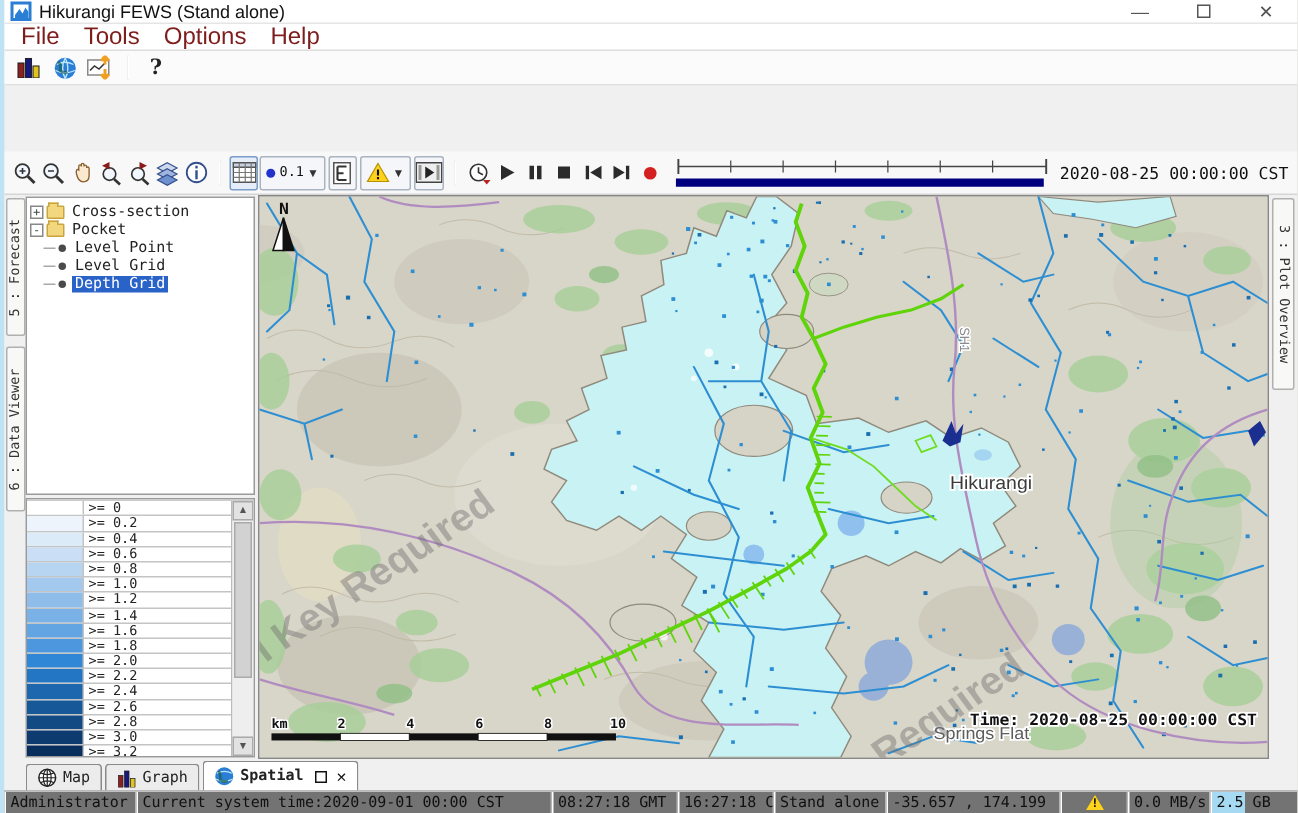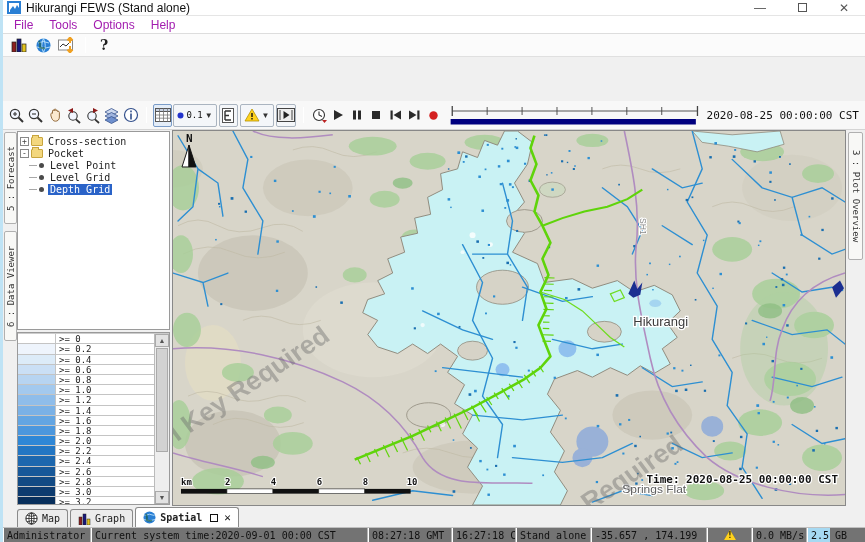--- a/index.html
+++ b/index.html
@@ -16,21 +16,21 @@
     display:flex; align-items:center; justify-content:center; }
   .appicon svg { display:block; }
   .title-text { font-size:12px; color:#111; }
   .win-controls { margin-left:auto; display:flex; height:100%; }
   .win-btn { width:42px; display:flex; align-items:center; justify-content:center;
     font-size:12px; color:#555; cursor:default; }
 
   
   .menubar { height:18px; background:#fff; display:flex; align-items:center; padding-left:3px;
     border-bottom:1px solid #ddd; flex:0 0 auto; }
-  .menu-item { font-size:12px; color:#a21caf; padding:1px 8px; }
+  .menu-item { font-size:16px; color:#7f1d1d; padding:1px 8px; }
 
   
   .toolbar1 { height:23px; background:#fbfbfb; display:flex; align-items:center; padding-left:4px;
     border-bottom:1px solid #e0e0e0; flex:0 0 auto; }
   .tb1-btn { width:24px; height:21px; display:flex; align-items:center; justify-content:center; }
   .vsep { width:1px; height:16px; background:#c8c8c8; border-right:1px solid #fff; margin:0 6px; }
   .help-q { font-size:14px; font-weight:bold; color:#222; font-family:"DejaVu Serif", serif; }
 
   
   .toolbar2 { height:29px; background:#f8f8f8; display:flex; align-items:center; padding:0 4px;

